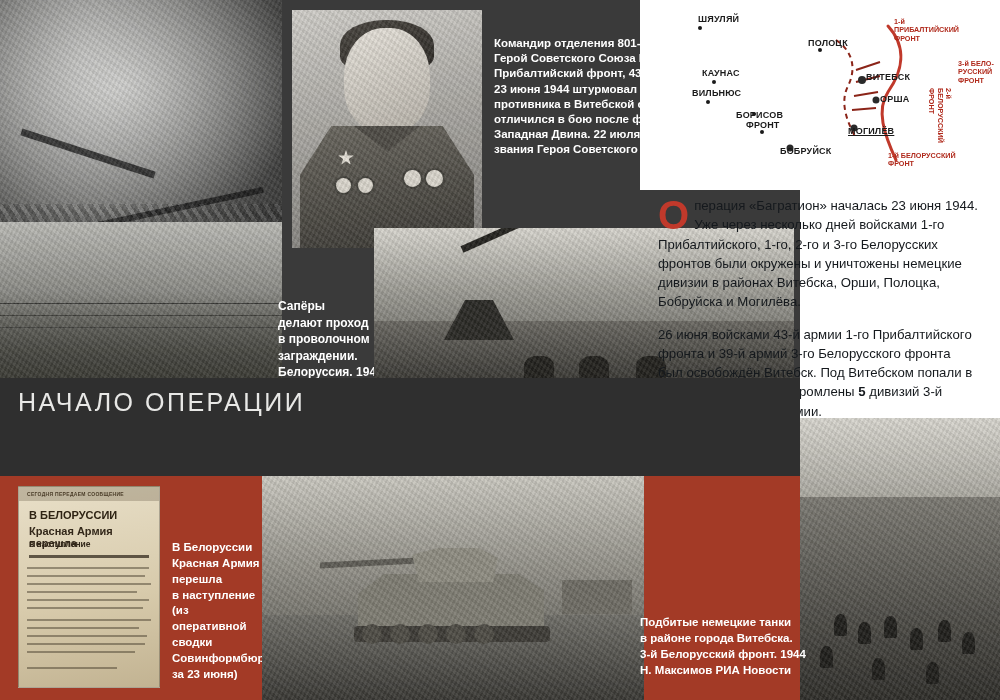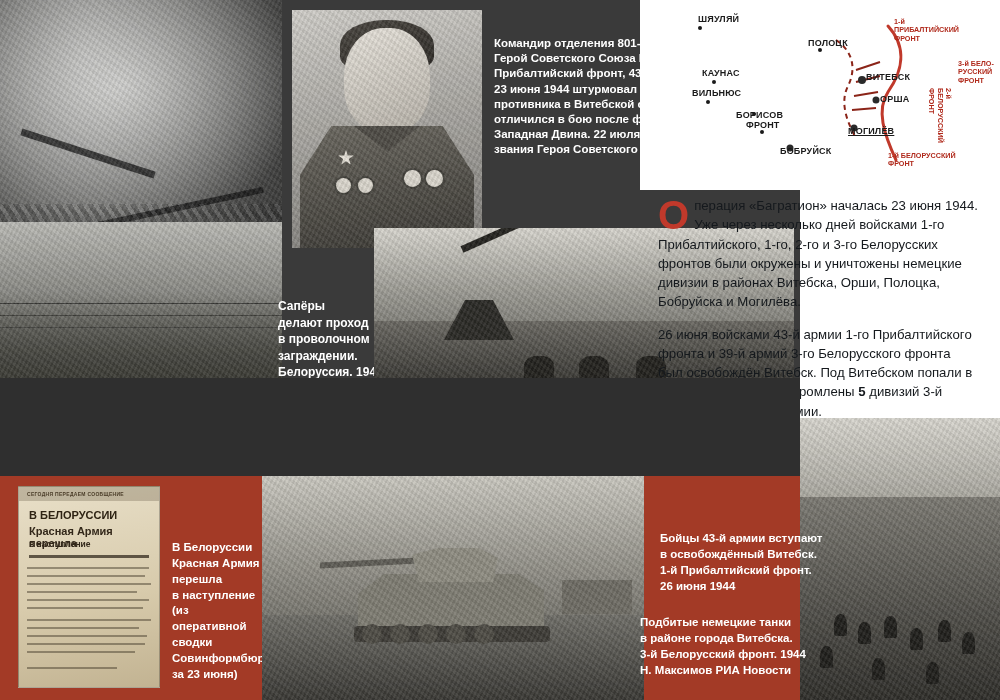--- a/index.html
+++ b/index.html
@@ -327,20 +327,21 @@
   <div id="article">
     <p>
       <span class="dropcap">О</span><span>перация «Багратион» началась 23 июня 1944. Уже через несколько дней войсками 1-го Прибалтийского, 1-го, 2-го и 3-го Белорусских фронтов были окружены и уничтожены немецкие дивизии в районах Витебска, Орши, Полоцка, Бобруйска и Могилёва.</span>
     </p>
     <p>
       <span>26 июня войсками 43-й армии 1-го Прибалтийского фронта и 39-й армий 3-го Белорусского фронта был освобождён Витебск. Под Витебском попали в окружение и были разгромлены </span><span class="bold-num">5</span><span> дивизий 3-й немецкой танковой армии.</span>
     </p>
   </div>
 
   <div id="title-band"></div>
+  <div id="title-small">НАЧАЛО ОПЕРАЦИИ</div>
 
   <div id="bottom-band"></div>
 
   <div class="photo" id="doc-photo">
     <div style="position:absolute;left:0;top:0;width:100%;height:14px;background:rgba(70,58,40,.25)"></div>
     <div style="position:absolute;left:8px;top:4px;font-size:5px;color:#4a3c28;font-weight:700;letter-spacing:.3px;">СЕГОДНЯ ПЕРЕДАЕМ СООБЩЕНИЕ</div>
     <div style="position:absolute;left:10px;top:22px;font-size:11px;color:#2e2313;font-weight:800;">В БЕЛОРУССИИ</div>
     <div style="position:absolute;left:10px;top:38px;font-size:11px;color:#33281a;font-weight:700;">Красная Армия перешла</div>
     <div style="position:absolute;left:10px;top:52px;font-size:8.5px;color:#33281a;font-weight:700;">в наступление</div>
     <div class="hline" style="top:68px; width:120px;"></div>
@@ -390,22 +391,18 @@
     <div class="fig" style="left:84px; top:198px;"></div>
     <div class="fig" style="left:110px; top:210px;"></div>
     <div class="fig" style="left:138px; top:202px;"></div>
     <div class="fig" style="left:162px; top:214px;"></div>
     <div class="fig" style="left:20px; top:228px;"></div>
     <div class="fig" style="left:72px; top:240px;"></div>
     <div class="fig" style="left:126px; top:244px;"></div>
     <div class="grain"></div>
   </div>
 
-  <div class="nowrap" id="cap-soldiers">Бойцы 43-й армии вступают
-в освобождённый Витебск.
-1-й Прибалтийский фронт.
-26 июня 1944</div>
   <div class="nowrap" id="cap-tanks">Подбитые немецкие танки
 в районе города Витебска.
 3-й Белорусский фронт. 1944
 Н. Максимов РИА Новости</div>
 
 </div>
 
 </body></html>

